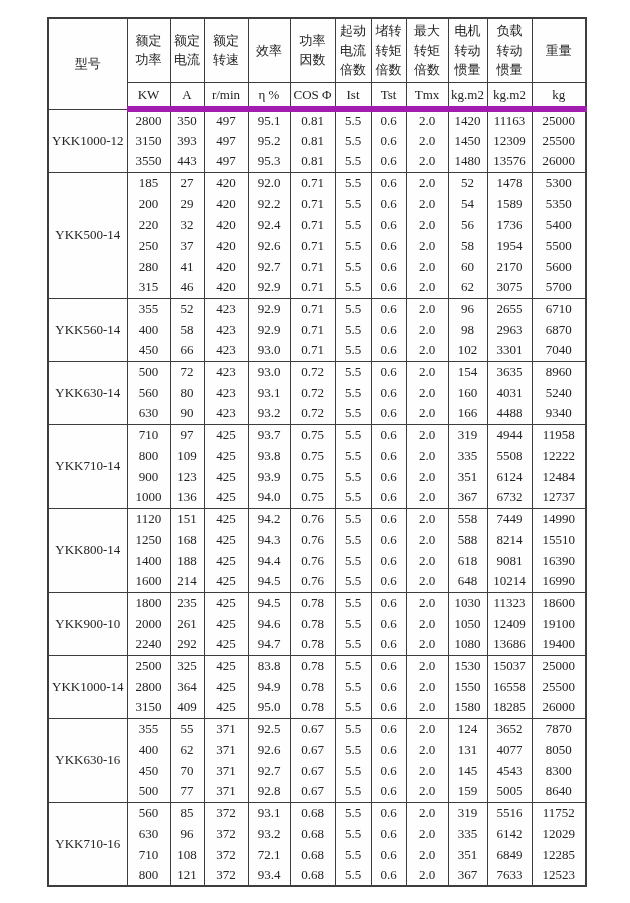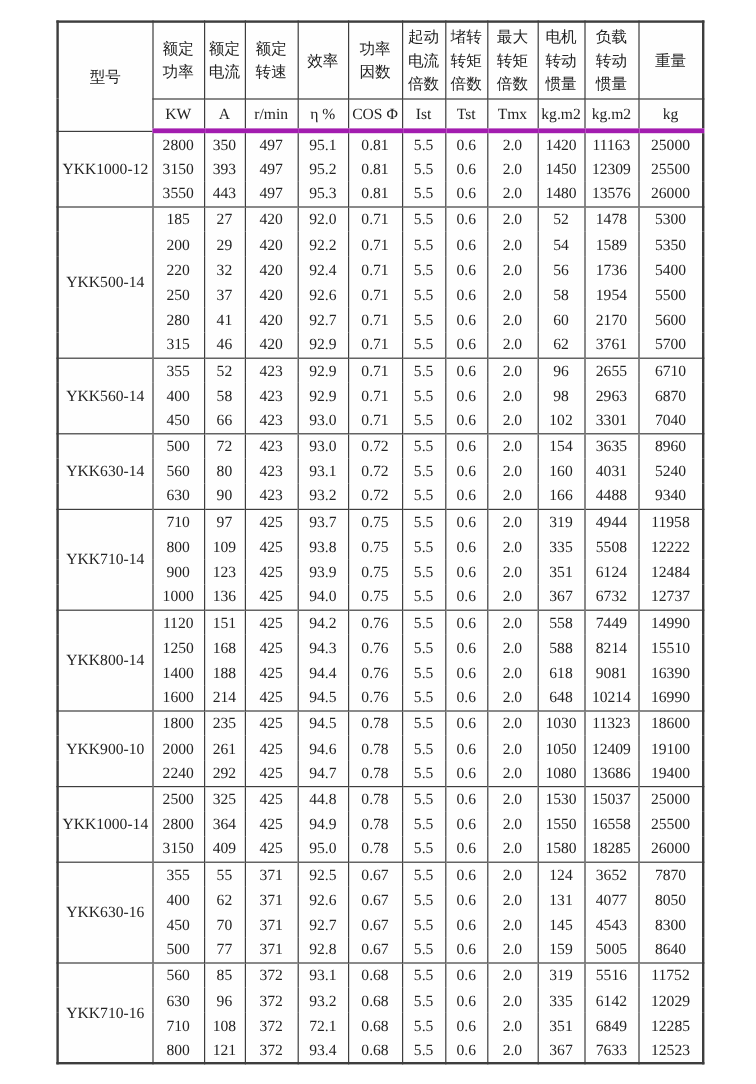--- a/index.html
+++ b/index.html
@@ -31,21 +31,21 @@
     color: #232323;
     overflow: hidden;
   }
   thead th {
     border: 1px solid #3d3d3d;
     font-size: 13px;
     line-height: 1.5;
     white-space: pre-line;
   }
   thead tr.name-row th { height: 64px; }
-  thead tr.unit-row th { height: 27px; border-bottom: 4px solid #a21caf; }
+  thead tr.unit-row th { height: 27px; border-bottom: 6px solid #a21caf; }
   tbody td {
     border: 0;
     border-left: 1px solid #3d3d3d;
     border-right: 1px solid #3d3d3d;
     height: 21px;
     font-size: 13px;
     white-space: nowrap;
   }
   tbody tr.group-start td { border-top: 1px solid #3d3d3d; }
   td.model-cell { font-size: 13px; letter-spacing: 0; text-align: center; }
@@ -222,21 +222,21 @@
         <tr class="">
           <td>315</td>
           <td>46</td>
           <td>420</td>
           <td>92.9</td>
           <td>0.71</td>
           <td>5.5</td>
           <td>0.6</td>
           <td>2.0</td>
           <td>62</td>
-          <td>3761</td>
+          <td>3075</td>
           <td>5700</td>
         </tr>
         <tr class="group-start">
           <td rowspan="3" class="model-cell">YKK560-14</td>
           <td>355</td>
           <td>52</td>
           <td>423</td>
           <td>92.9</td>
           <td>0.71</td>
           <td>5.5</td>
@@ -456,21 +456,21 @@
           <td>2.0</td>
           <td>1080</td>
           <td>13686</td>
           <td>19400</td>
         </tr>
         <tr class="group-start">
           <td rowspan="3" class="model-cell">YKK1000-14</td>
           <td>2500</td>
           <td>325</td>
           <td>425</td>
-          <td>44.8</td>
+          <td>83.8</td>
           <td>0.78</td>
           <td>5.5</td>
           <td>0.6</td>
           <td>2.0</td>
           <td>1530</td>
           <td>15037</td>
           <td>25000</td>
         </tr>
         <tr class="">
           <td>2800</td>

